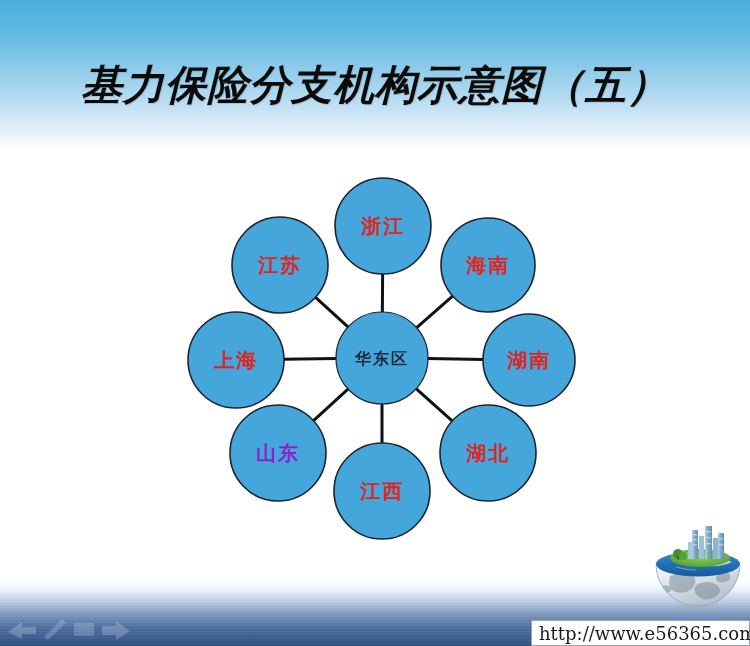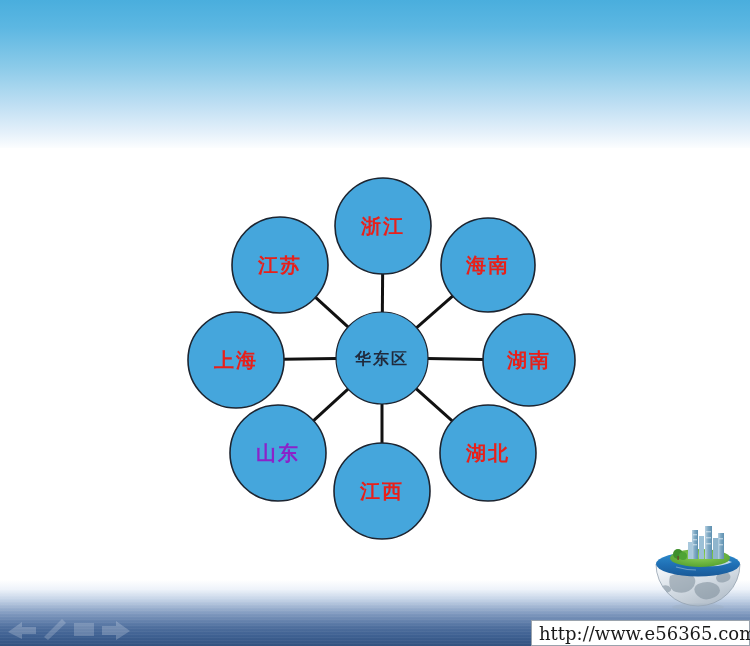--- a/index.html
+++ b/index.html
@@ -82,20 +82,21 @@
 
   <div class="water-marks">
     <svg viewBox="0 0 130 30" width="130" height="30" aria-hidden="true">
       <path d="M2 22 L16 12 L16 17 L30 17 L30 24 L16 24 L16 29 Z" fill="#ffffff" opacity=".75"></path>
       <path d="M38 27 L56 9 L60 13 L42 30 Z" fill="#ffffff" opacity=".7"></path>
       <rect x="68" y="13" width="20" height="13" fill="#ffffff" opacity=".7"></rect>
       <path d="M96 16 L110 16 L110 11 L124 21 L110 30 L110 25 L96 25 Z" fill="#ffffff" opacity=".75"></path>
     </svg>
   </div>
 
+  <div class="title">基力保险分支机构示意图（五）</div>
 
   <div id="diagram">
     <svg id="diagram-svg" viewBox="0 0 450 390" width="450" height="390" aria-hidden="false">
       <g id="edges-layer">
           <line x1="232.34089930858536" y1="153.00129126673295" x2="232.64394961103307" y2="112.99865134363449" stroke="#111111" stroke-width="3" stroke-linecap="butt"></line>
           <line x1="265.82638451956666" y1="168.32213433660664" x2="303.4219180466652" y2="135.33737378924656" stroke="#111111" stroke-width="3" stroke-linecap="butt"></line>
           <line x1="276.99583564685395" y1="198.61218824009325" x2="334.00416435314605" y2="199.38781175990675" stroke="#111111" stroke-width="3" stroke-linecap="butt"></line>
           <line x1="265.51104266881583" y1="228.03348163714628" x2="302.9995776570146" y2="261.63169695675833" stroke="#111111" stroke-width="3" stroke-linecap="butt"></line>
           <line x1="232" y1="243" x2="232" y2="284" stroke="#111111" stroke-width="3" stroke-linecap="butt"></line>
           <line x1="198.77507000782043" y1="228.34969566593324" x2="162.70159354738755" y2="261.3014289711364" stroke="#111111" stroke-width="3" stroke-linecap="butt"></line>

